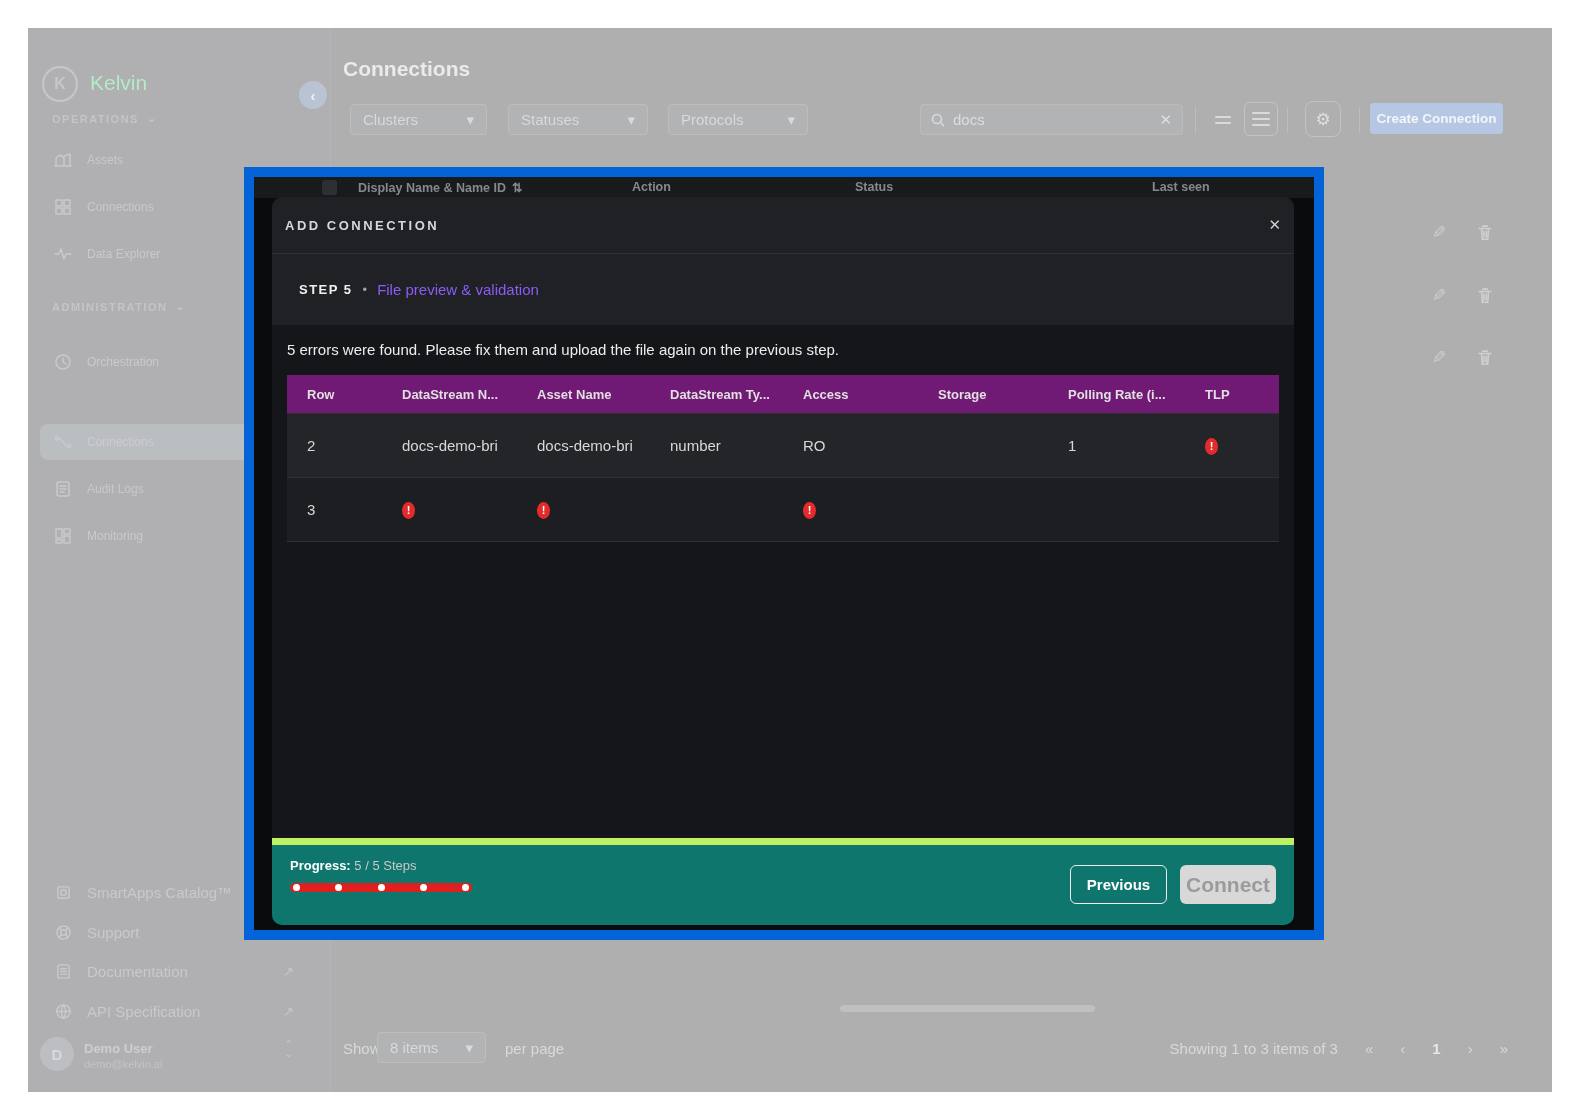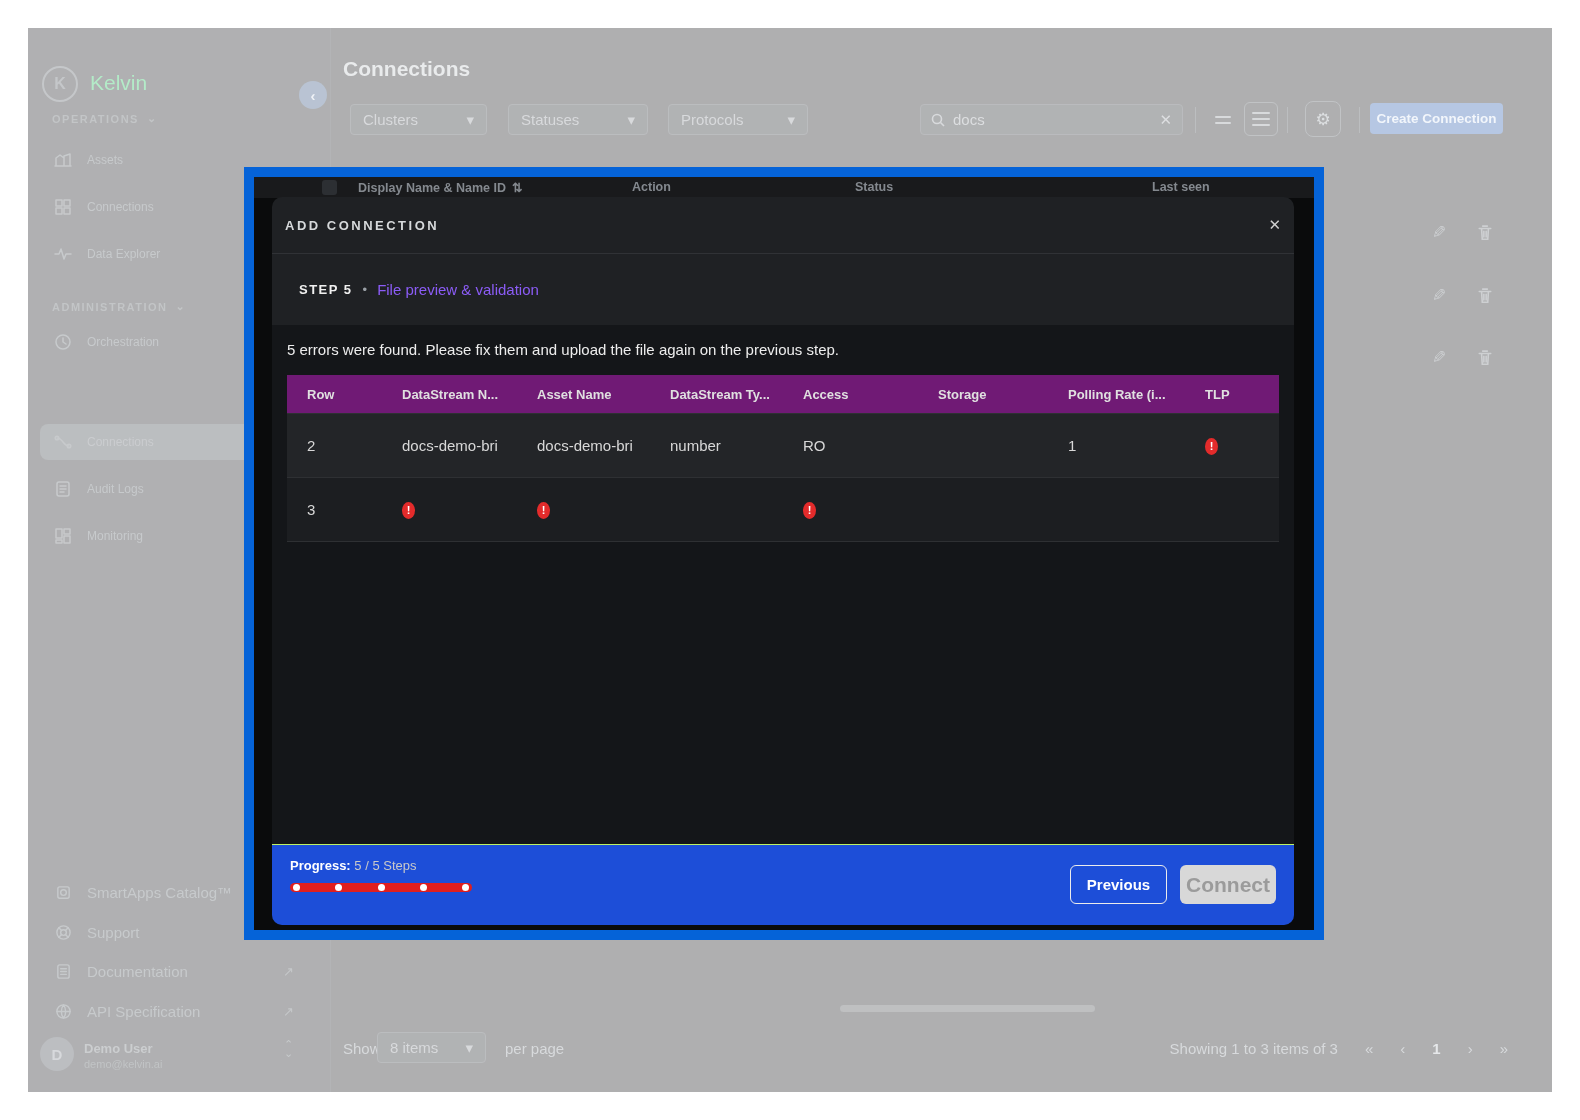--- a/index.html
+++ b/index.html
@@ -76,21 +76,21 @@
   .m-error{position:absolute;left:15px;top:16px;font-size:15px;color:#ededed}
   .m-table{position:absolute;left:15px;top:50px;width:992px}
   .m-thead{display:flex;height:38px;align-items:center;background:#701a75;font-size:13px;font-weight:bold;color:#e0e0e0}
   .m-row{display:flex;height:63px;align-items:center;font-size:15px;color:#d8d8d8;border-top:1px solid #2e3033}
   .m-row.r0{background:#232528}
   .m-row.r1{background:#1c1e21;border-bottom:1px solid #2e3033}
   .m-c{padding-left:20px;box-sizing:border-box;flex:none;white-space:nowrap;overflow:hidden}
   .c0{width:95px}.c1{width:135px}.c2{width:133px}.c3{width:133px}.c4{width:135px}.c5{width:130px}.c6{width:137px}.c7{width:94px}
   .err-badge{display:inline-flex;width:13px;height:17px;background:#e32b2b;border-radius:50%;color:#fff;font-size:11px;
     font-weight:bold;align-items:center;justify-content:center}
-  .m-foot{position:absolute;left:0;right:0;bottom:0;height:80px;background:#1d4ed8;border-top:1px solid #bef264}
+  .m-foot{position:absolute;left:0;right:0;bottom:0;height:80px;background:#0f766e;border-top:7px solid #bef264}
   .m-prog-label{position:absolute;left:18px;top:13px;font-size:13px;color:#c9c9c9}
   .m-prog-label b{color:#fff}
   .m-prog-bar{position:absolute;left:18px;top:38px;width:182px;height:9px;background:#e01f1f;border-radius:5px;display:flex;
     align-items:center;justify-content:space-between;padding:0 3px;box-sizing:border-box}
   .dot{width:7px;height:7px;border-radius:50%;background:#fff}
   .m-btns{position:absolute;right:18px;top:20px;display:flex;gap:13px}
   .btn-prev{width:97px;height:39px;border:1.5px solid #ececec;border-radius:6px;color:#fff;font-weight:bold;font-size:15px;
     display:flex;align-items:center;justify-content:center;background:transparent;box-sizing:border-box}
   .btn-connect{width:96px;height:39px;background:#d8d8d8;border-radius:6px;color:#9b9b9b;font-weight:bold;font-size:21px;
     display:flex;align-items:center;justify-content:center}
@@ -137,21 +137,21 @@
           </svg>
         </span>
       <span>Data Explorer</span>
     </div>
 
     <div class="sb-sec" style="top:272px">
       <span>ADMINISTRATION</span>
       <span>⌄</span>
     </div>
 
-    <div class="sb-item" style="top:296px">
+    <div class="sb-item" style="top:316px">
       <span class="sb-ico">
           <svg width="18" height="18" viewBox="0 0 18 18">
             <circle cx="9" cy="9" r="7"></circle>
             <path d="M9 5v4l3 2"></path>
           </svg>
         </span>
       <span>Orchestration</span>
     </div>
     <div class="sb-item active" style="top:396px">
       <span class="sb-ico">

